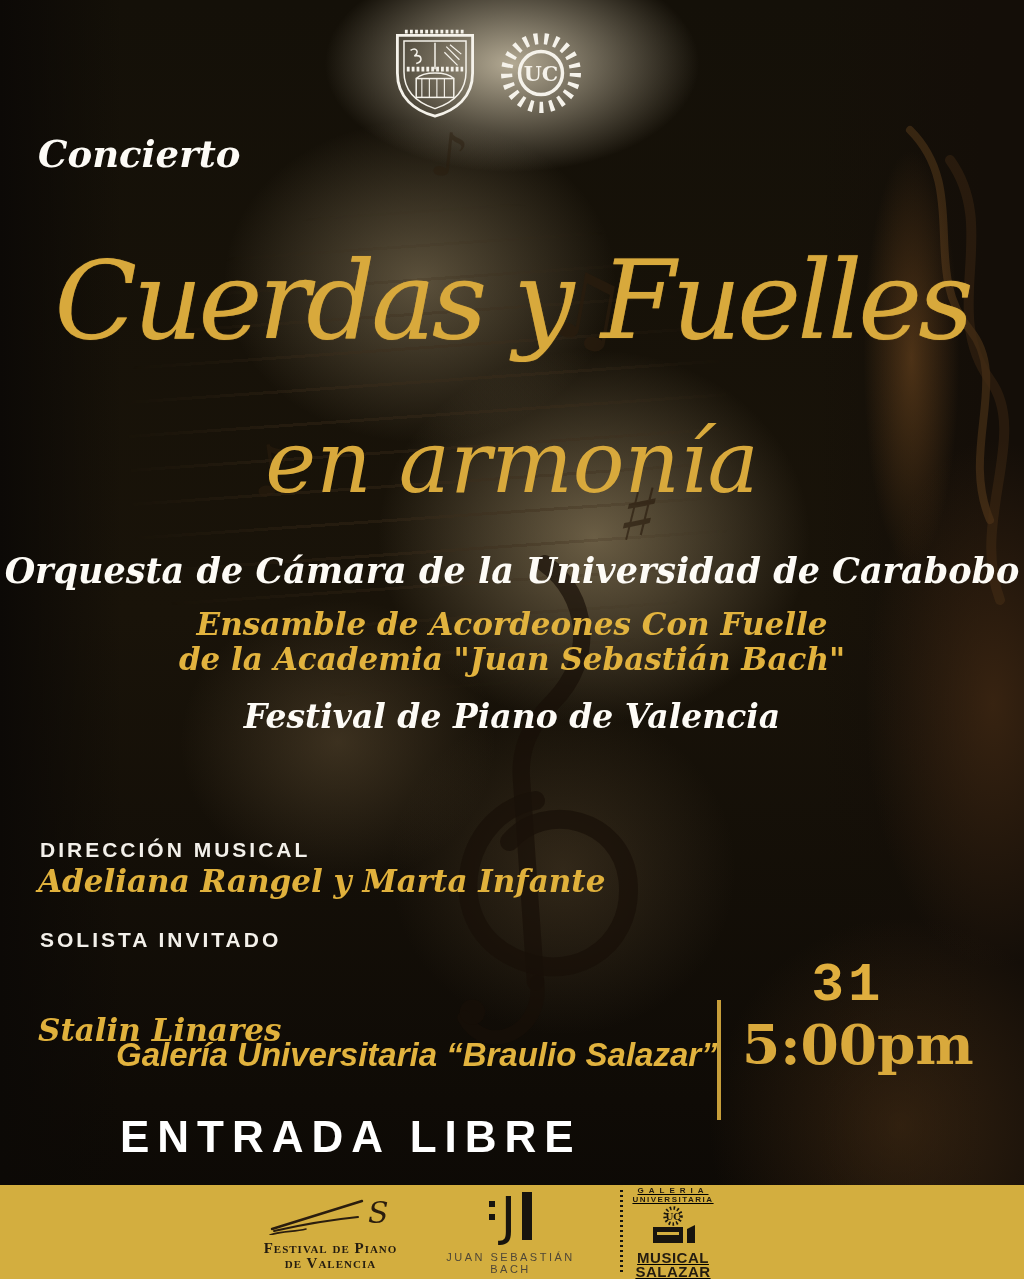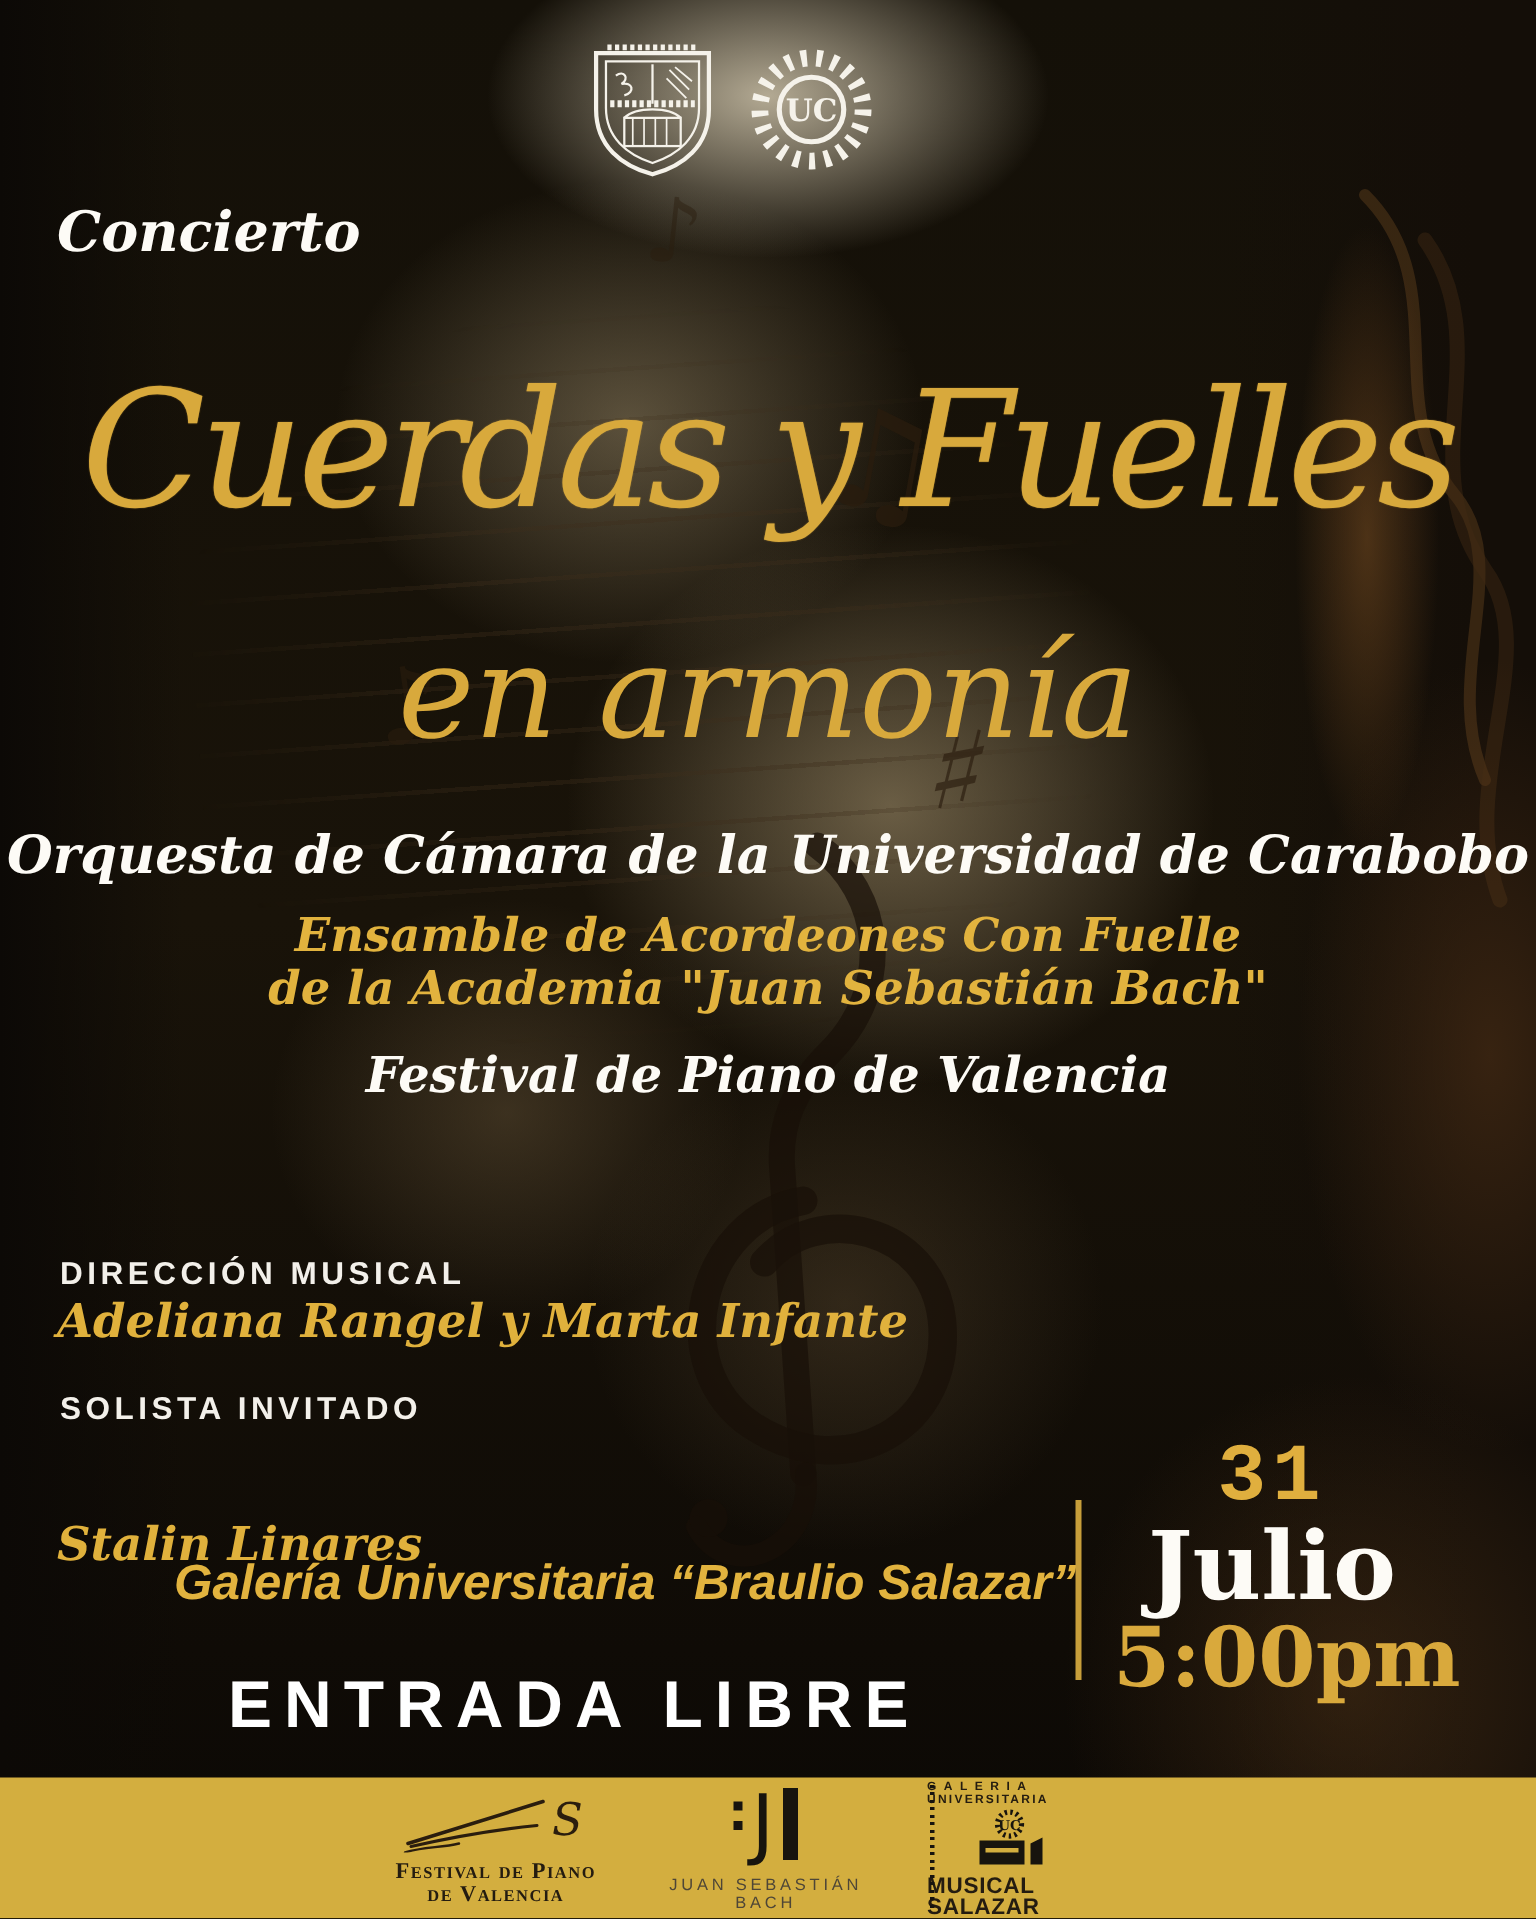--- a/index.html
+++ b/index.html
@@ -88,27 +88,26 @@
   <div class="abs center serifbi" style="top:697px;font-size:33px;color:#FDFBF6;">Festival de Piano de Valencia</div>
 
   <div class="abs label-caps" style="left:40px;top:838px;">DIRECCIÓN MUSICAL</div>
   <div class="abs goldname" style="left:38px;top:863px;">Adeliana Rangel y Marta Infante</div>
 
   <div class="abs label-caps" style="left:40px;top:928px;">SOLISTA INVITADO</div>
   <div class="abs goldname" style="left:38px;top:1012px;">Stalin Linares</div>
 
   <div class="abs" style="left:116px;top:1036px;font-family:'Liberation Sans',sans-serif;font-style:italic;font-weight:bold;font-size:33px;color:#E2B33E;">Galería Universitaria “Braulio Salazar”</div>
 
-  <div class="abs" style="left:120px;top:1112px;font-family:'Liberation Sans',sans-serif;font-weight:bold;font-size:44px;letter-spacing:8px;color:#FFFFFF;margin-left:32px;">ENTRADA LIBRE</div>
+  <div class="abs" style="left:120px;top:1112px;font-family:'Liberation Sans',sans-serif;font-weight:bold;font-size:44px;letter-spacing:8px;color:#FFFFFF;">ENTRADA LIBRE</div>
 
   <div class="abs" style="left:717px;top:1000px;width:4px;height:120px;background:#C79E3A;"></div>
 
   <div class="abs" style="left:742px;top:958px;width:212px;text-align:center;">
     <div style="font-family:Liberation Mono, monospace;font-weight:bold;font-size:54px;line-height:56px;letter-spacing:4px;color:#E0AF3E;">31</div>
-    <div style="font-family:'DejaVu Serif',serif;font-weight:bold;font-size:63px;line-height:60px;color:#FDFBF6;">Julio</div>
     <div style="font-family:'DejaVu Serif',serif;font-weight:bold;font-size:55px;line-height:62px;color:#D9A93C;">5:00pm</div>
   </div>
 
   <div class="abs" style="left:0;top:1185px;width:1024px;height:94px;background:#D3AE3F;">
 
     <div class="abs" style="left:248px;top:8px;width:165px;text-align:center;">
       <svg width="130" height="42" viewBox="0 0 130 42" fill="none" style="margin:0 auto;">
         <path d="M6 36 L96 8" stroke="#2a1d0e" stroke-width="2.4" stroke-linecap="round"></path>
         <path d="M8 38 C 30 33 62 27 92 24" stroke="#2a1d0e" stroke-width="2" stroke-linecap="round"></path>
         <path d="M4 42 C 16 38 28 39 40 36" stroke="#2a1d0e" stroke-width="1.6" stroke-linecap="round"></path>
@@ -124,21 +123,21 @@
           <div style="width:6px;height:6px;background:#17140e;"></div>
           <div style="width:6px;height:6px;background:#17140e;"></div>
         </div>
         <div style="font-family:'DejaVu Sans',sans-serif;font-size:52px;line-height:50px;font-weight:500;color:#17140e;">J</div>
         <div style="width:10px;height:48px;background:#17140e;margin-top:1px;"></div>
       </div>
       <div style="font-family:'Liberation Sans',sans-serif;font-size:11px;letter-spacing:2.5px;color:#4e4637;margin-top:8px;">JUAN SEBASTIÁN BACH</div>
       <div style="font-family:'Liberation Sans',sans-serif;font-size:9px;letter-spacing:2px;color:#5a5243;margin-top:3px;">Academia</div>
     </div>
 
-    <div class="abs" style="left:618px;top:1px;width:110px;">
+    <div class="abs" style="left:618px;top:1px;width:110px;text-align:center;text-decoration:underline;">
       <div class="abs" style="left:2px;top:4px;width:3px;height:84px;background:repeating-linear-gradient(180deg,#17140e 0 2px,transparent 2px 5px);"></div>
       <div class="footer-ink" style="font-family:'Liberation Sans',sans-serif;font-weight:bold;font-size:8px;letter-spacing:5px;">GALERIA</div>
       <div class="footer-ink" style="font-family:'Liberation Sans',sans-serif;font-weight:bold;font-size:8px;letter-spacing:1.5px;">UNIVERSITARIA</div>
       <svg width="64" height="46" viewBox="0 0 64 46" style="margin:1px auto 0;">
         <circle cx="32" cy="11" r="8" fill="none" stroke="#17140e" stroke-width="3.5" stroke-dasharray="1.6 2.2"></circle>
         <text x="32" y="15" text-anchor="middle" font-family="DejaVu Serif, serif" font-size="9" font-weight="bold" fill="#17140e">UC</text>
         <rect x="12" y="22" width="30" height="16" fill="#17140e"></rect>
         <rect x="16" y="27" width="22" height="3" fill="#D3AE3F"></rect>
         <path d="M46 24 L54 20 L54 38 L46 38 Z" fill="#17140e"></path>
       </svg>

